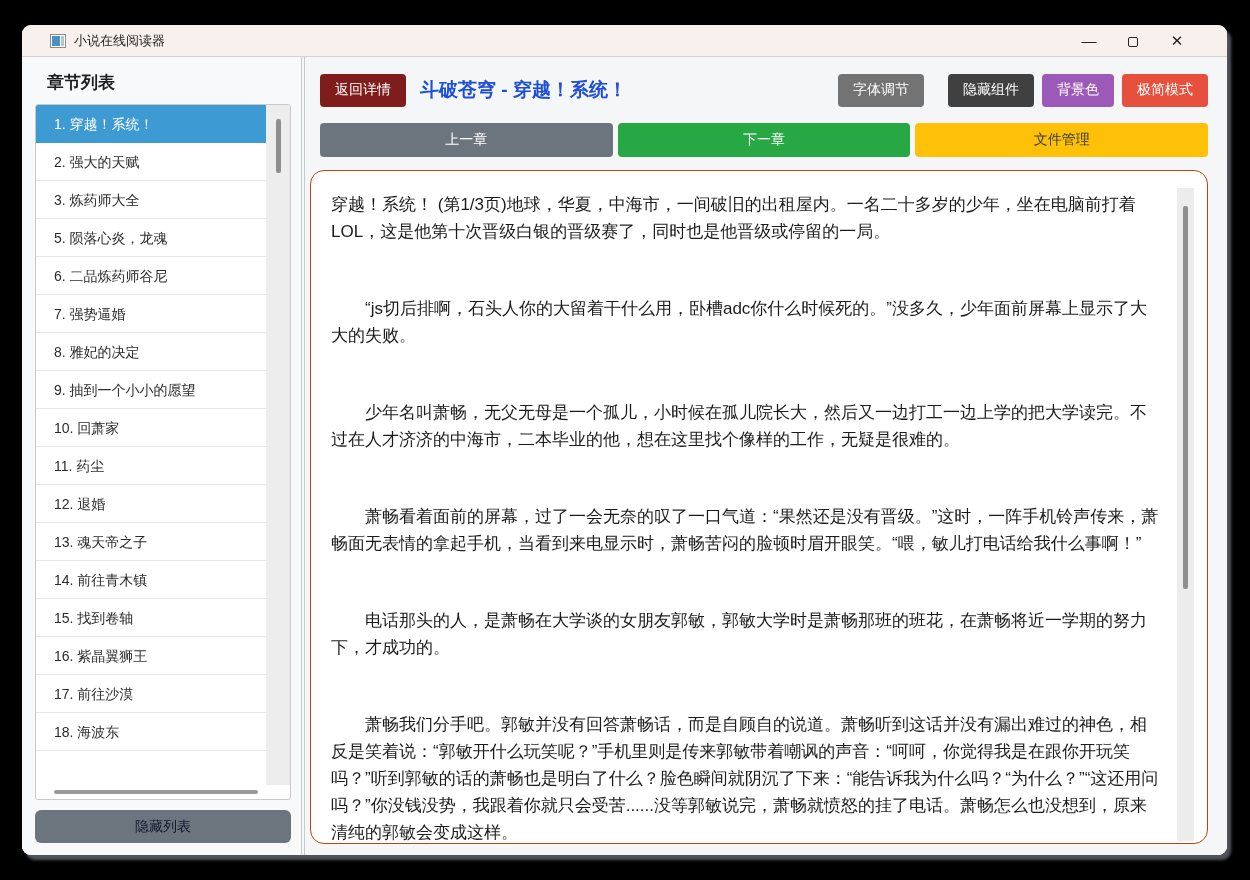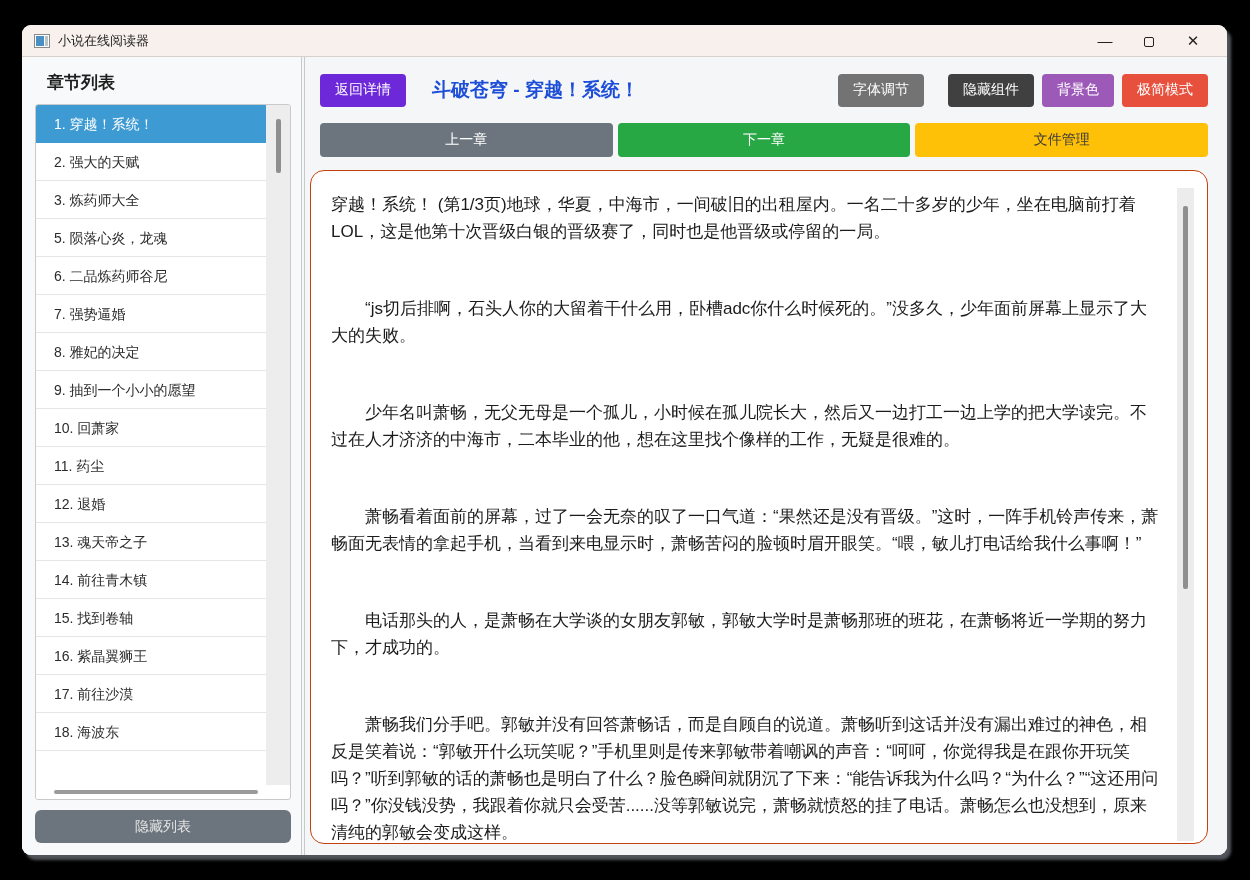--- a/index.html
+++ b/index.html
@@ -4,47 +4,47 @@
 <style>
   * { box-sizing: border-box; margin: 0; padding: 0; }
   html, body { width: 1250px; height: 880px; background: #000; font-family: "Liberation Sans", "DejaVu Sans", sans-serif; overflow: hidden; }
   .screen { position: relative; width: 1250px; height: 880px; background: #000; }
 
   .window {
     position: absolute; left: 22px; top: 25px; width: 1205px; height: 830px;
     background: #f8f0ec; border-radius: 9px; overflow: hidden;
     box-shadow: 4px 5px 3px rgba(125,130,140,0.65);
   }
-  .titlebar { height: 31px; display: flex; align-items: center; padding: 0 12px; background: #f8f0ec; }
+  .titlebar { height: 31px; display: flex; align-items: center; padding: 0 28px; background: #f8f0ec; }
   .app-icon { width: 16px; height: 14px; display: inline-block; }
   .app-title { font-size: 13px; color: #1d1d1d; margin-left: 8px; }
   .win-controls { margin-left: auto; display: flex; align-items: center; }
   .wc { width: 44px; text-align: center; font-size: 15px; color: #222; cursor: default; line-height: 31px; }
   .max-box { display: inline-block; width: 10px; height: 10px; border: 1.5px solid #222; border-radius: 2px; vertical-align: middle; }
 
   .app-body { height: 799px; display: flex; background: #f5f6f8; border-top: 1px solid #d8d0cc; }
 
   
   .sidebar { width: 280px; border-right: 1px solid #c6cacd; padding: 10px 10px 12px 13px; display: flex; flex-direction: column; background: #f8f9fa; }
   .sidebar-header { font-size: 17px; font-weight: bold; color: #1f1f1f; padding: 4px 0 10px 12px; }
   .chapter-list { position: relative; flex: 1; background: #fff; border: 1px solid #c9c9c9; border-radius: 3px; overflow: hidden; }
   .chapter-items { margin-right: 24px; }
   .chapter-item { height: 38px; line-height: 38px; padding-left: 18px; font-size: 14px; color: #2b2b2b; border-bottom: 1px solid #e6e6e6; white-space: nowrap; overflow: hidden; }
   .chapter-item.selected { background: #3d9ad3; color: #fff; border-bottom-color: #3d9ad3; }
   .vscroll { position: absolute; top: 0; right: 0; width: 24px; height: calc(100% - 14px); background: #ededed; }
   .vthumb { position: absolute; left: 10px; top: 14px; width: 5px; height: 54px; background: #8f8f8f; border-radius: 2px; }
   .hscroll { position: absolute; left: 0; bottom: 0; height: 14px; width: calc(100% - 24px); background: #fff; }
   .hthumb { position: absolute; left: 18px; top: 5px; width: 204px; height: 4px; background: #9a9a9a; border-radius: 2px; }
-  .hide-list-btn { height: 33px; margin-top: 10px; background: #6c757d; color: #e5e5e5; border: none; border-radius: 6px; font-size: 14px; cursor: pointer; font-family: inherit; }
+  .hide-list-btn { height: 33px; margin-top: 10px; background: #6c757d; color: #0f172a; border: none; border-radius: 6px; font-size: 14px; cursor: pointer; font-family: inherit; }
 
   
   .main { flex: 1; display: flex; flex-direction: column; padding: 16px 19px 11px 5px; border-left: 1px solid #c6cacd; margin-left: 2px; background: #f5f6f8; }
   .toolbar { display: flex; align-items: center; height: 34px; margin: 0 0 16px 10px; }
   .btn { height: 33px; border: none; border-radius: 4px; color: #fff; font-size: 14px; padding: 0 15px; cursor: pointer; font-family: inherit; }
-  .back-btn { background: #6d28d9; margin-right: 26px; text-align: center; }
+  .back-btn { background: #7f1d1d; margin-right: 14px; text-align: center; }
   .page-title { font-size: 19px; font-weight: bold; color: #1d4ed8; }
   .spacer { flex: 1; }
   .font-btn { background: #737373; margin-left: 20px; }
   .hidecomp-btn { background: #404040; margin-left: 24px; }
   .bg-btn { background: #9c59b8; margin-left: 8px; }
   .minimal-btn { background: #e8503e; margin-left: 8px; }
 
   .nav-row { display: flex; gap: 5px; height: 34px; margin: 0 0 13px 10px; border-radius: 8px; }
   .navbtn { flex: 1; border: none; border-radius: 4px; font-size: 14px; color: #fff; cursor: pointer; font-family: inherit; }
   .prev { background: #6c757d; }

